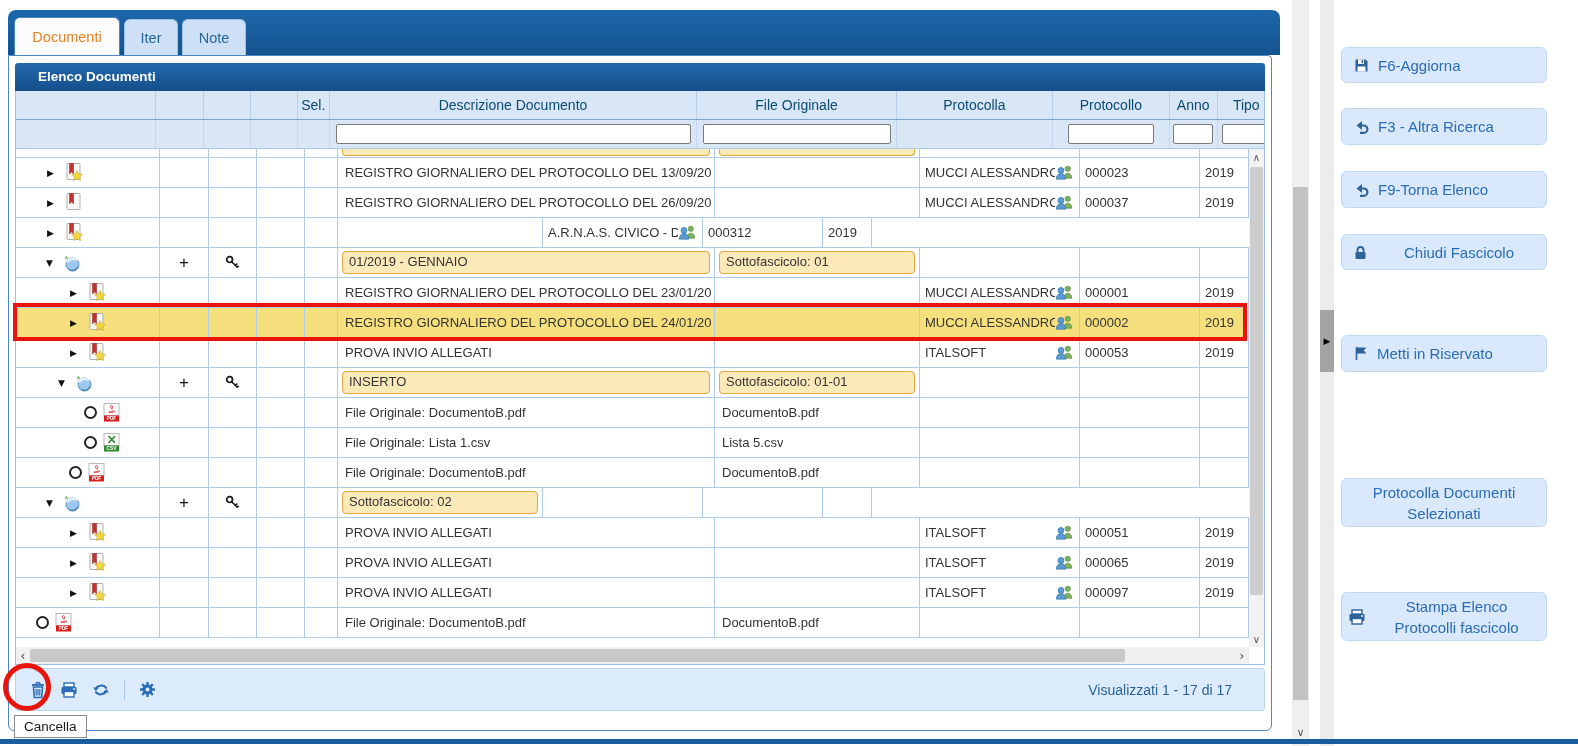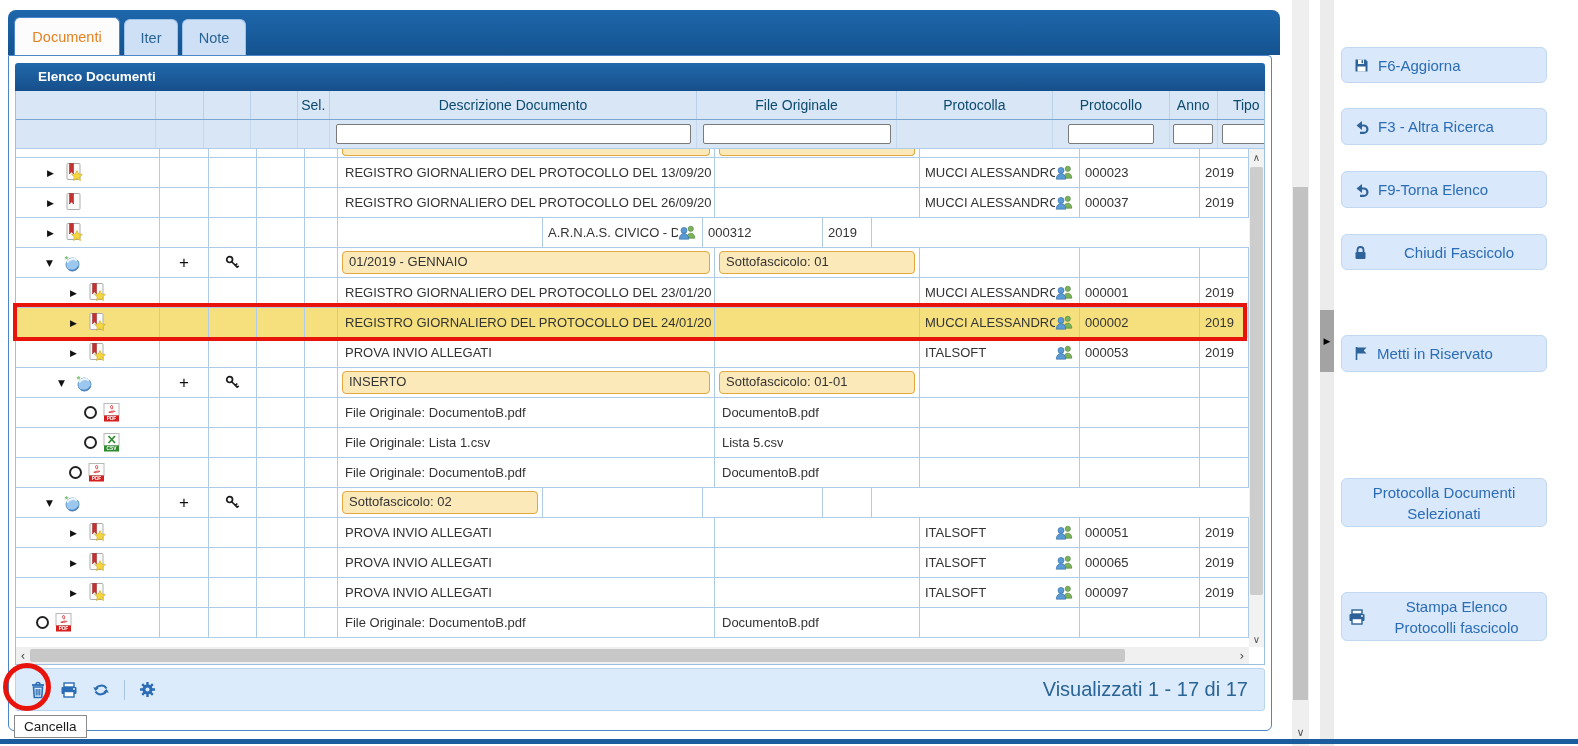--- a/index.html
+++ b/index.html
@@ -63,21 +63,21 @@
   .hscroll{position:absolute;left:0;right:15px;bottom:0;height:17px;background:#f0f0f0;display:flex;align-items:center;}
   .hthumb{position:absolute;left:14px;width:1095px;top:2px;bottom:2px;background:#c8c8c8;border-radius:2px;}
   .harrow{position:absolute;width:14px;height:17px;color:#444;font-size:12px;display:flex;
           align-items:center;justify-content:center;font-family:"DejaVu Sans",sans-serif;}
 
   
   .toolbar{position:absolute;left:6px;top:612px;width:1250px;height:43px;background:#dcebfb;
     border:1px solid #b9d4ee;border-radius:3px;display:flex;align-items:center;}
   .tbtn{margin-left:14px;display:flex;align-items:center;cursor:pointer;}
   .tsep{width:1px;height:20px;background:#a9c6e4;margin-left:14px;}
-  .status{margin-left:auto;margin-right:16px;color:#2a6496;font-size:20px;}
+  .status{margin-left:auto;margin-right:32px;color:#2a6496;font-size:14px;}
 
   
   .tooltip{position:absolute;left:14px;top:715px;background:#fff;border:1px solid #8a8a8a;
     padding:3px 9px;font-size:13.5px;color:#1a1a1a;z-index:30;}
 
   
   .ann-box{position:absolute;left:13px;top:303px;width:1234px;height:38px;
     border:4px solid #e8140c;z-index:20;pointer-events:none;}
   .ann-circle{position:absolute;left:3px;top:663px;width:48px;height:48px;border:5px solid #e8140c;
     border-radius:50%;z-index:20;pointer-events:none;}

